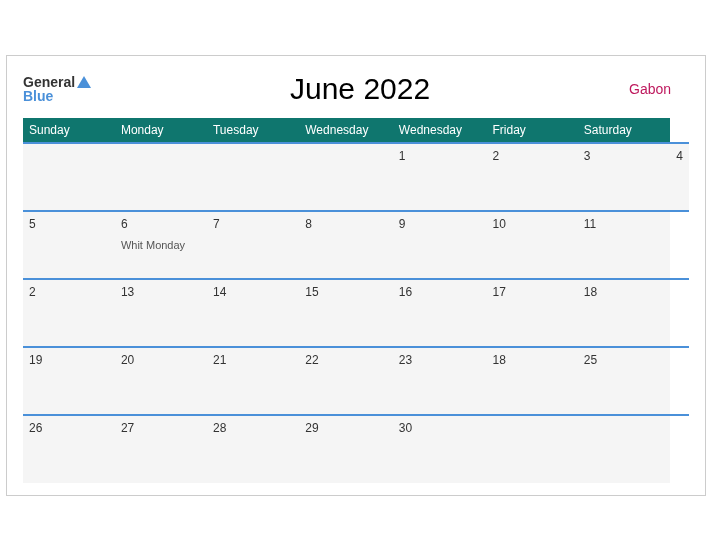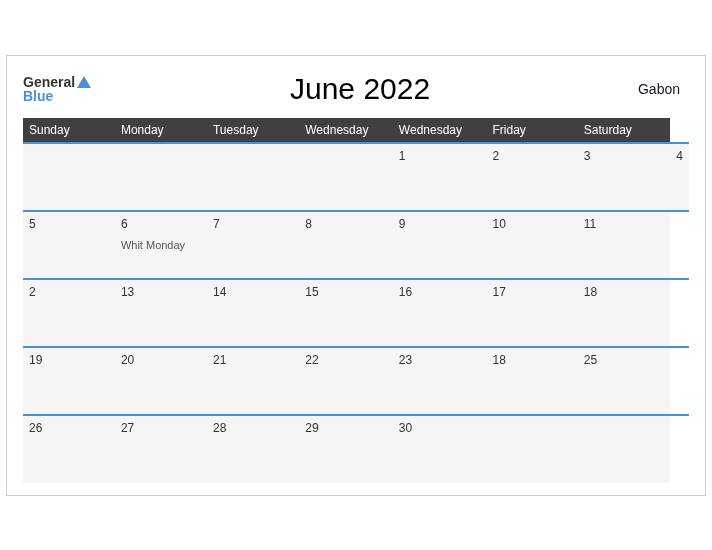--- a/index.html
+++ b/index.html
@@ -53,30 +53,30 @@
     }
     .calendar-title {
       font-size: 30px;
       font-weight: normal;
       color: #000000;
       text-align: center;
       flex: 1;
     }
     .country-name {
       font-size: 14px;
-      color: #0f172a;
-      text-align: center;
+      color: #be185d;
+      text-align: left;
       min-width: 60px;
     }
     .calendar-grid {
       width: 100%;
       border-collapse: collapse;
     }
     .calendar-grid thead tr th {
-      background: #404040;
+      background: #0f766e;
       color: #fff;
       font-size: 12px;
       font-weight: normal;
       padding: 5px 6px;
       text-align: left;
       border: none;
     }
     .calendar-grid tbody tr {
       border-top: 2px solid #4a90d9;
     }

